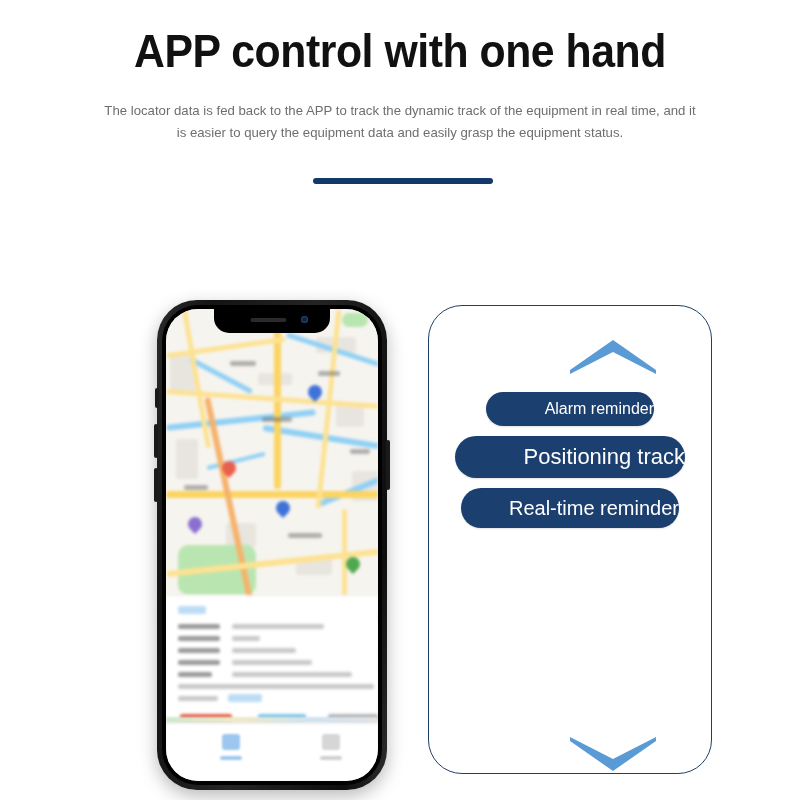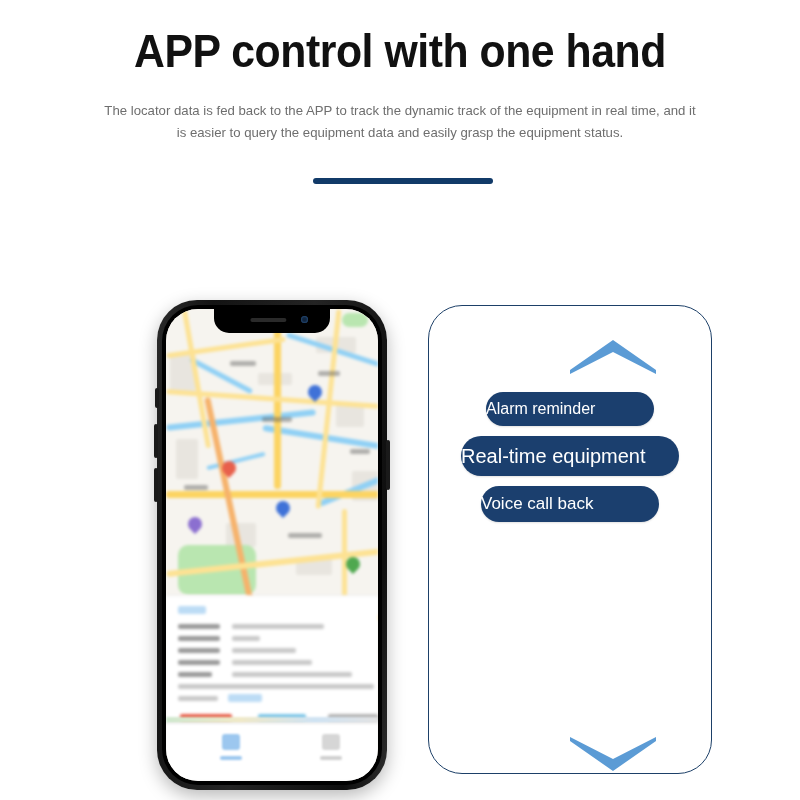--- a/index.html
+++ b/index.html
@@ -238,21 +238,21 @@
     position: relative;
     margin: 0 auto 10px auto;
     background: #1b3f6e;
     color: #ffffff;
     border-radius: 30px;
     text-align: center;
     font-family: "Liberation Sans", sans-serif;
     white-space: nowrap;
     display: flex;
     align-items: center;
-    justify-content: flex-start;
+    justify-content: flex-end;
     box-shadow: 0 1px 2px rgba(0,0,0,0.12);
   }
 
   .pill-0 { width: 168px; height: 34px; font-size: 16px; }
   .pill-1 { width: 206px; height: 38px; font-size: 19px; }
   .pill-2 { width: 230px; height: 42px; font-size: 22px; }
   .pill-3 { width: 218px; height: 40px; font-size: 20px; }
   .pill-4 { width: 178px; height: 36px; font-size: 17px; }
 </style>
 </head>
@@ -367,25 +367,25 @@
     <div class="chev chev-up">
       <svg width="86" height="36" viewBox="0 0 86 36" xmlns="http://www.w3.org/2000/svg">
         <polygon points="43,2 86,32 86,36 43,14 0,36 0,32" fill="#5b9bd5"></polygon>
       </svg>
     </div>
 
     <div class="pill-stack">
       <div class="pill pill-0">
         <span>Alarm reminder</span>
       </div>
+      <div class="pill pill-2">
+        <span>Positioning track</span>
+      </div>
       <div class="pill pill-3">
-        <span>Real-time equipment</span>
-      </div>
-      <div class="pill pill-4">
-        <span>Voice call back</span>
+        <span>Real-time reminder</span>
       </div>
     </div>
 
     <div class="chev chev-down">
       <svg width="86" height="36" viewBox="0 0 86 36" xmlns="http://www.w3.org/2000/svg">
         <polygon points="43,34 0,4 0,0 43,22 86,0 86,4" fill="#5b9bd5"></polygon>
       </svg>
     </div>
   </div>
 

